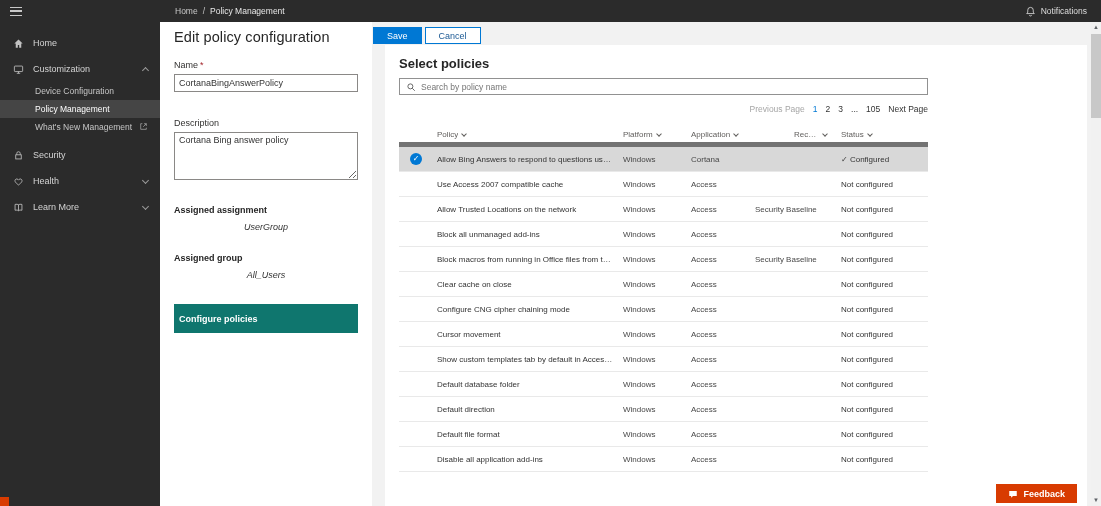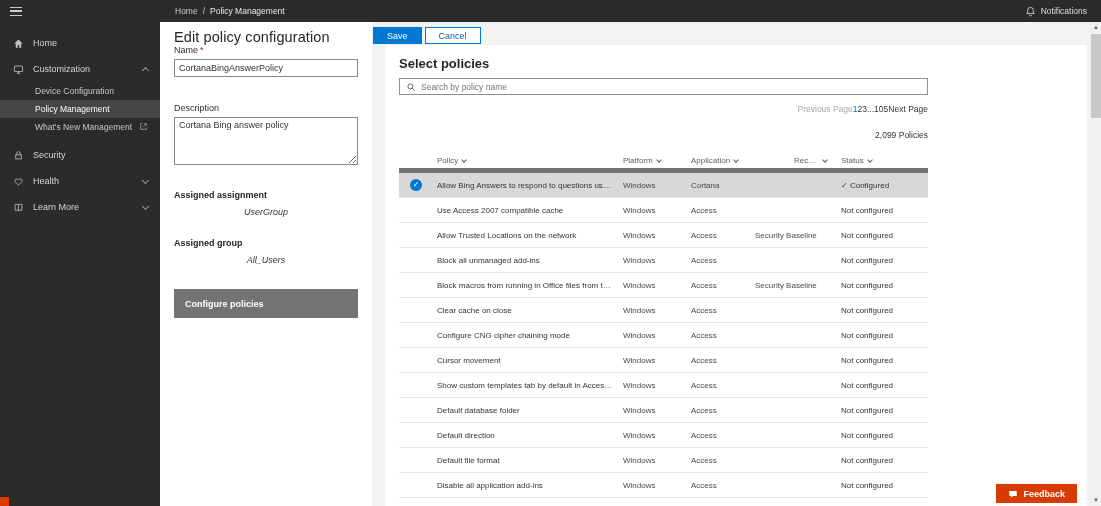--- a/index.html
+++ b/index.html
@@ -26,44 +26,44 @@
   .chev { display:inline-block; width:5px; height:5px; border-right:1.2px solid currentColor; border-bottom:1.2px solid currentColor; }
   .chev.up { transform:rotate(-135deg); margin-top:3px; }
   .chev.down { transform:rotate(45deg); margin-bottom:2px; }
   .chev-right { margin-left:auto; color:#9a9a9a; }
   .ext-icon { margin-left:auto; color:#a8a8a8; }
 
   
   .main { position:absolute; top:22px; left:160px; right:10px; bottom:0; background:#f2f2f2; }
   .left-panel { position:absolute; left:0; top:0; width:212px; height:100%; background:#fff; padding:7px 14px; }
   .page-title { font-size:14.5px; font-weight:normal; color:#262626; letter-spacing:0.1px; }
-  .field-label { font-size:9px; color:#323130; }
+  .field-label { margin-top:15px; font-size:9px; color:#323130; }
   .req { color:#a4262c; margin-left:2px; }
   .txt-input { margin-top:4px; width:100%; height:18px; border:1px solid #8a8886; background:#fff; font-size:9px; padding:4px 4px; font-family:"Liberation Sans", sans-serif; color:#333; outline:none; }
   .txt-area { margin-top:4px; width:100%; height:48px; border:1px solid #8a8886; background:#fff; font-size:9px; padding:2px 4px; font-family:"Liberation Sans", sans-serif; color:#333; resize:both; outline:none; }
   .desc-label { margin-top:26px; }
   .section-label { margin-top:21px; font-size:9px; font-weight:bold; color:#262626; }
   .italic-value { margin-top:7px; font-size:9px; font-style:italic; color:#333;text-align:center; }
-  .configure-btn { margin-top:24px; width:100%; height:29px; background:#737373; color:#fff; font-size:9px; font-weight:bold; display:flex; align-items:center; padding-left:11px; cursor:pointer; }
+  .configure-btn { margin-top:24px; width:100%; height:29px; background:#0f766e; color:#fff; font-size:9px; font-weight:bold; display:flex; align-items:center; padding-left:5px; cursor:pointer; }
 
   .actions { position:absolute; left:213px; top:5px; display:flex; gap:3px; }
   .btn { font-size:9px; height:17px; padding:0 13px; cursor:pointer; font-family:"Liberation Sans", sans-serif; }
   .btn.primary { background:#0078d4; border:1px solid #0078d4; color:#fff; }
   .btn.secondary { background:#fff; border:1px solid #0078d4; color:#1d5a94; }
 
   
   .card { position:absolute; left:225px; top:23px; right:4px; bottom:0; background:#fff; padding:11px 14px; overflow:hidden; }
   .card h2 { font-size:13px; font-weight:bold; color:#262626; }
   .card .sub { font-size:8.5px; color:#333; margin-top:5px; }
   .content { width:529px; }
   .search { margin-top:7px; height:17px; border:1px solid #919191; display:flex; align-items:center; padding:0 6px; gap:5px; background:#fff; }
   .search .icon { color:#555; }
   .search input { border:none; outline:none; flex:1; font-size:8.5px; color:#333; font-family:"Liberation Sans", sans-serif; background:transparent; }
   .search input::placeholder { color:#757575; }
-  .pagination { display:flex; justify-content:flex-end; align-items:center; gap:0; font-size:8.5px; margin-top:9px; color:#333; }
+  .pagination { display:flex; justify-content:flex-end; align-items:center; gap:8px; font-size:8.5px; margin-top:9px; color:#333; }
   .pagination .disabled { color:#a6a6a6; cursor:default; }
   .pagination span { cursor:pointer; }
   .pagination .current { color:#0078d4; }
   .count { text-align:right; font-size:8.5px; color:#333; margin-top:16px; }
 
   .table { margin-top:13px; font-size:8px; }
   .thead { display:flex; align-items:center; height:20px; border-bottom:5px solid #737373; color:#605e5c; }
   .hcell { display:flex; align-items:center; cursor:pointer; }
   .hlabel { overflow:hidden; text-overflow:ellipsis; white-space:nowrap; }
   .chev.sm { width:4px; height:4px; border-color:#605e5c; transform:rotate(45deg); margin-left:4px; margin-bottom:2px; flex:none; }
@@ -221,21 +221,20 @@
       <div class="pagination">
         <span class="disabled">Previous Page</span>
         <span class="current">1</span>
         <span>2</span>
         <span>3</span>
         <span>...</span>
         <span>105</span>
         <span>Next Page</span>
       </div>
 
-      <div class="count">2,099 Policies</div>
 
       <div class="table">
         <div class="thead">
           <div class="col-check"></div>
           <div class="hcell col-policy">
             <span class="hlabel">Policy</span>
               <span class="chev sm"></span>
           </div>
           <div class="hcell col-platform">
             <span class="hlabel">Platform</span>

